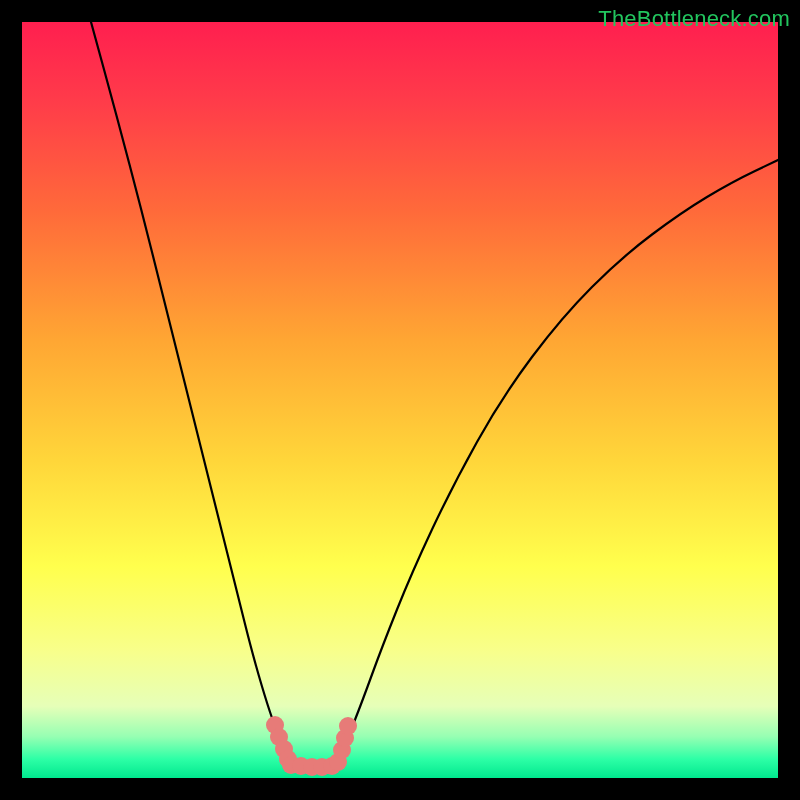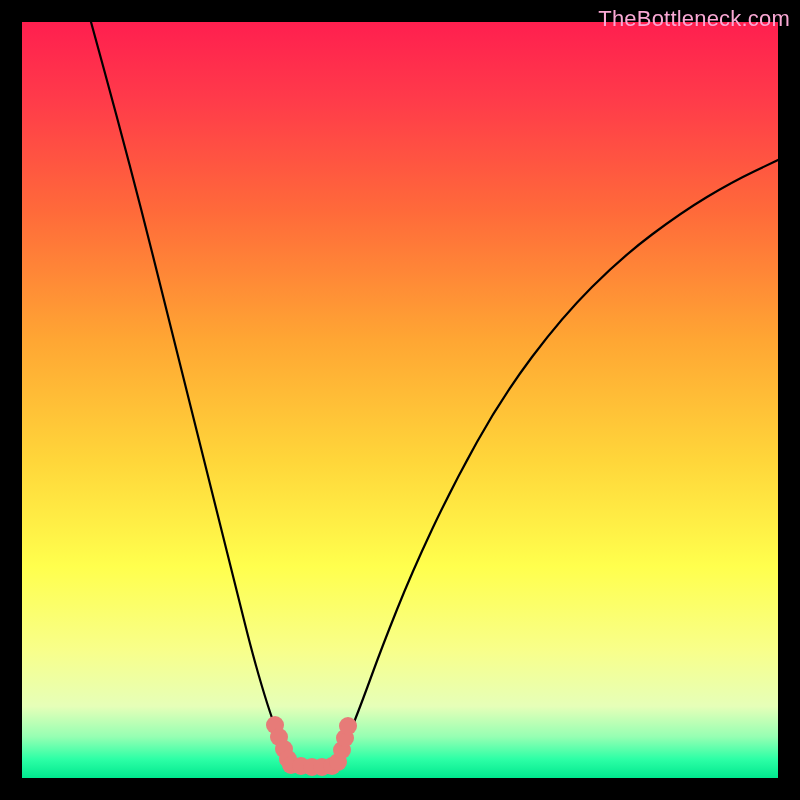--- a/index.html
+++ b/index.html
@@ -25,21 +25,21 @@
     top: 0;
     width: 100%;
     height: 100%;
   }
   .watermark {
     position: absolute;
     top: 6px;
     right: 10px;
     font-size: 22px;
     font-weight: 400;
-    color: #f9a8d4;
+    color: #22c55e;
     letter-spacing: 0.2px;
     user-select: none;
   }
   svg.curves {
     position: absolute;
     left: 0;
     top: 0;
     width: 100%;
     height: 100%;
     overflow: visible;

